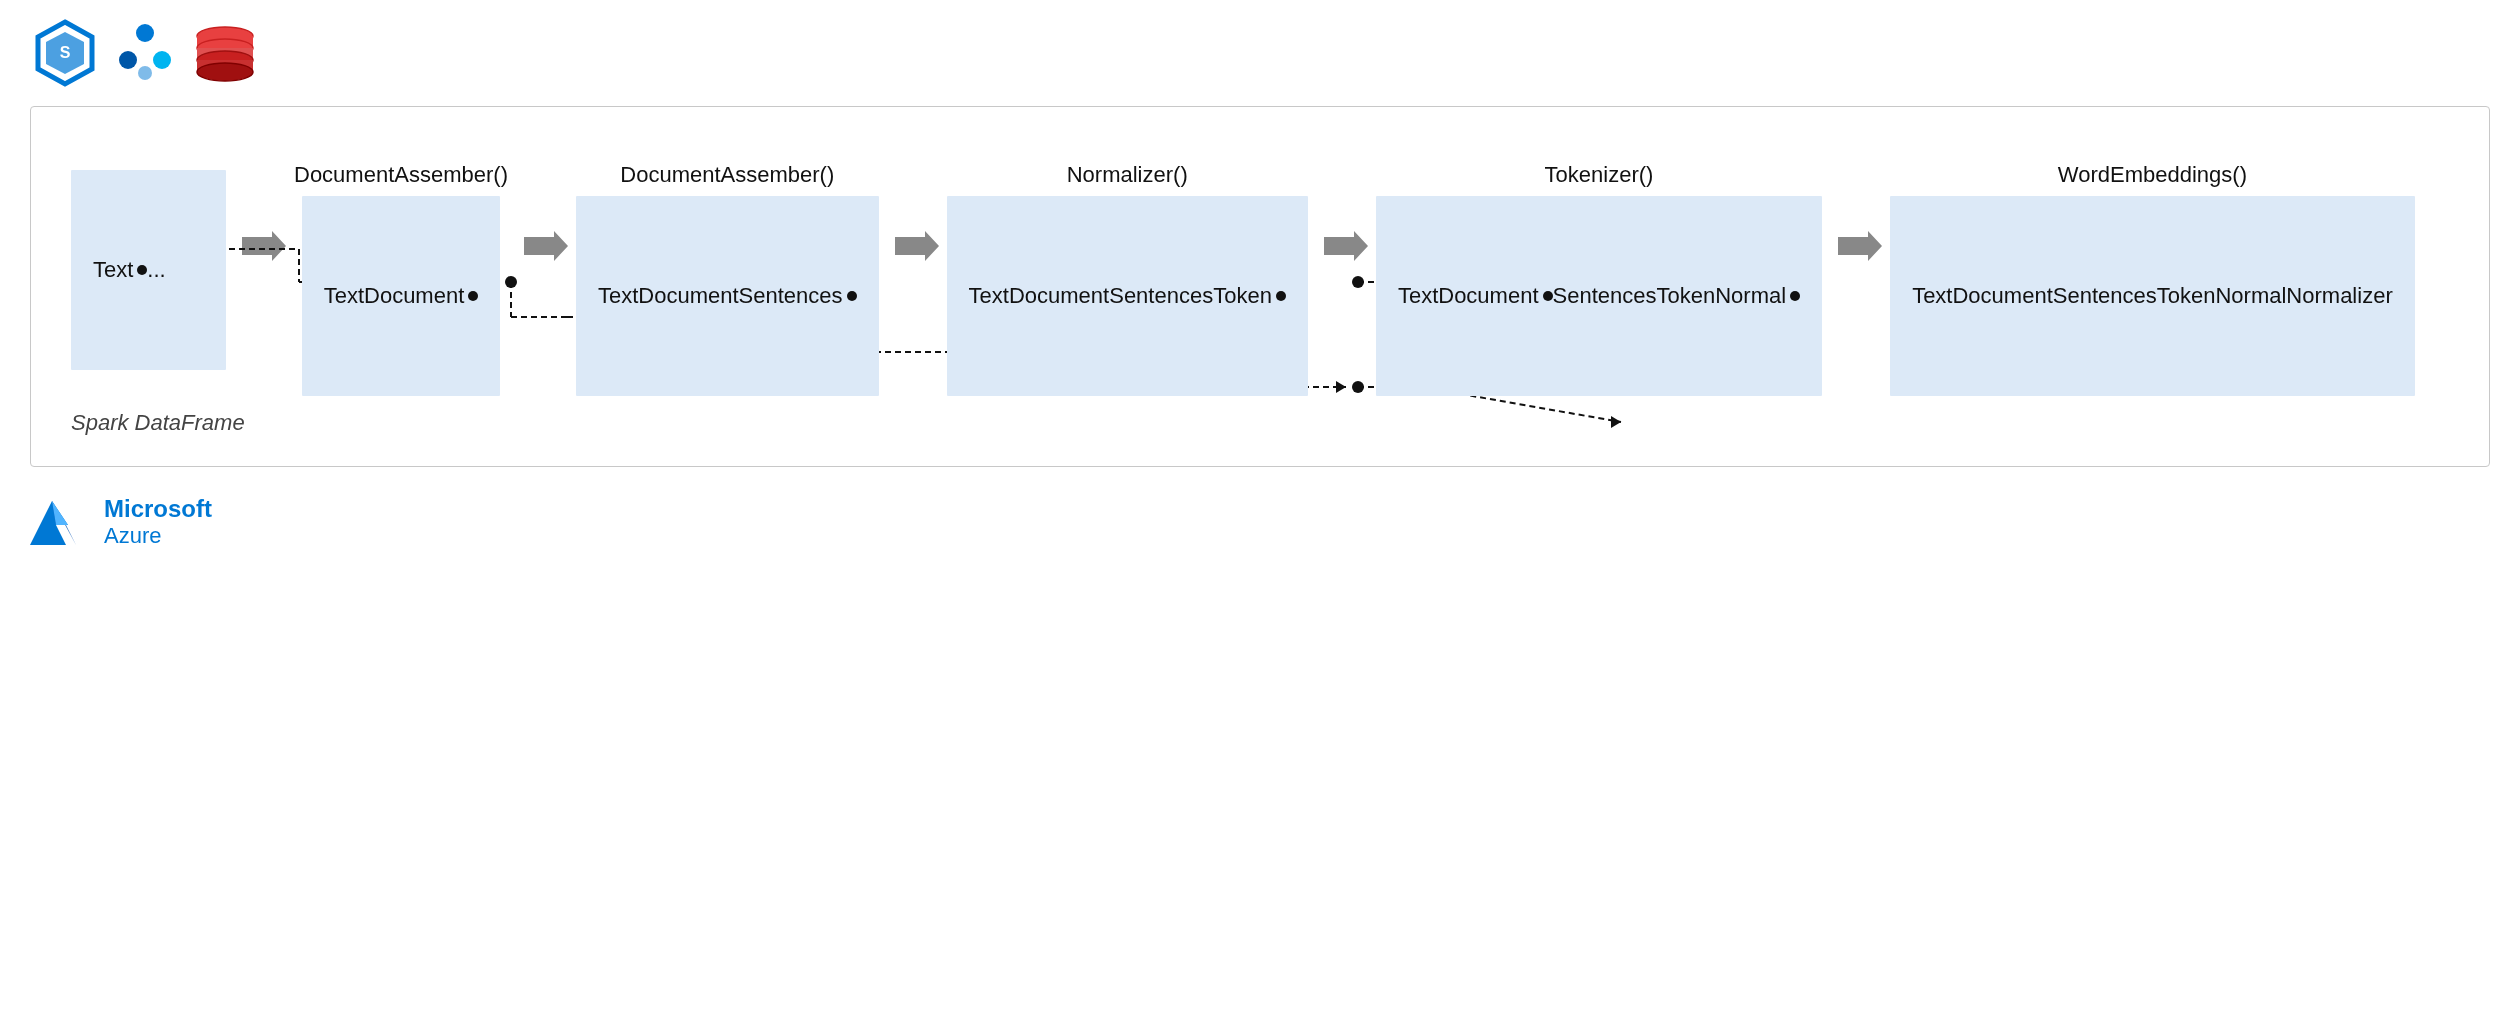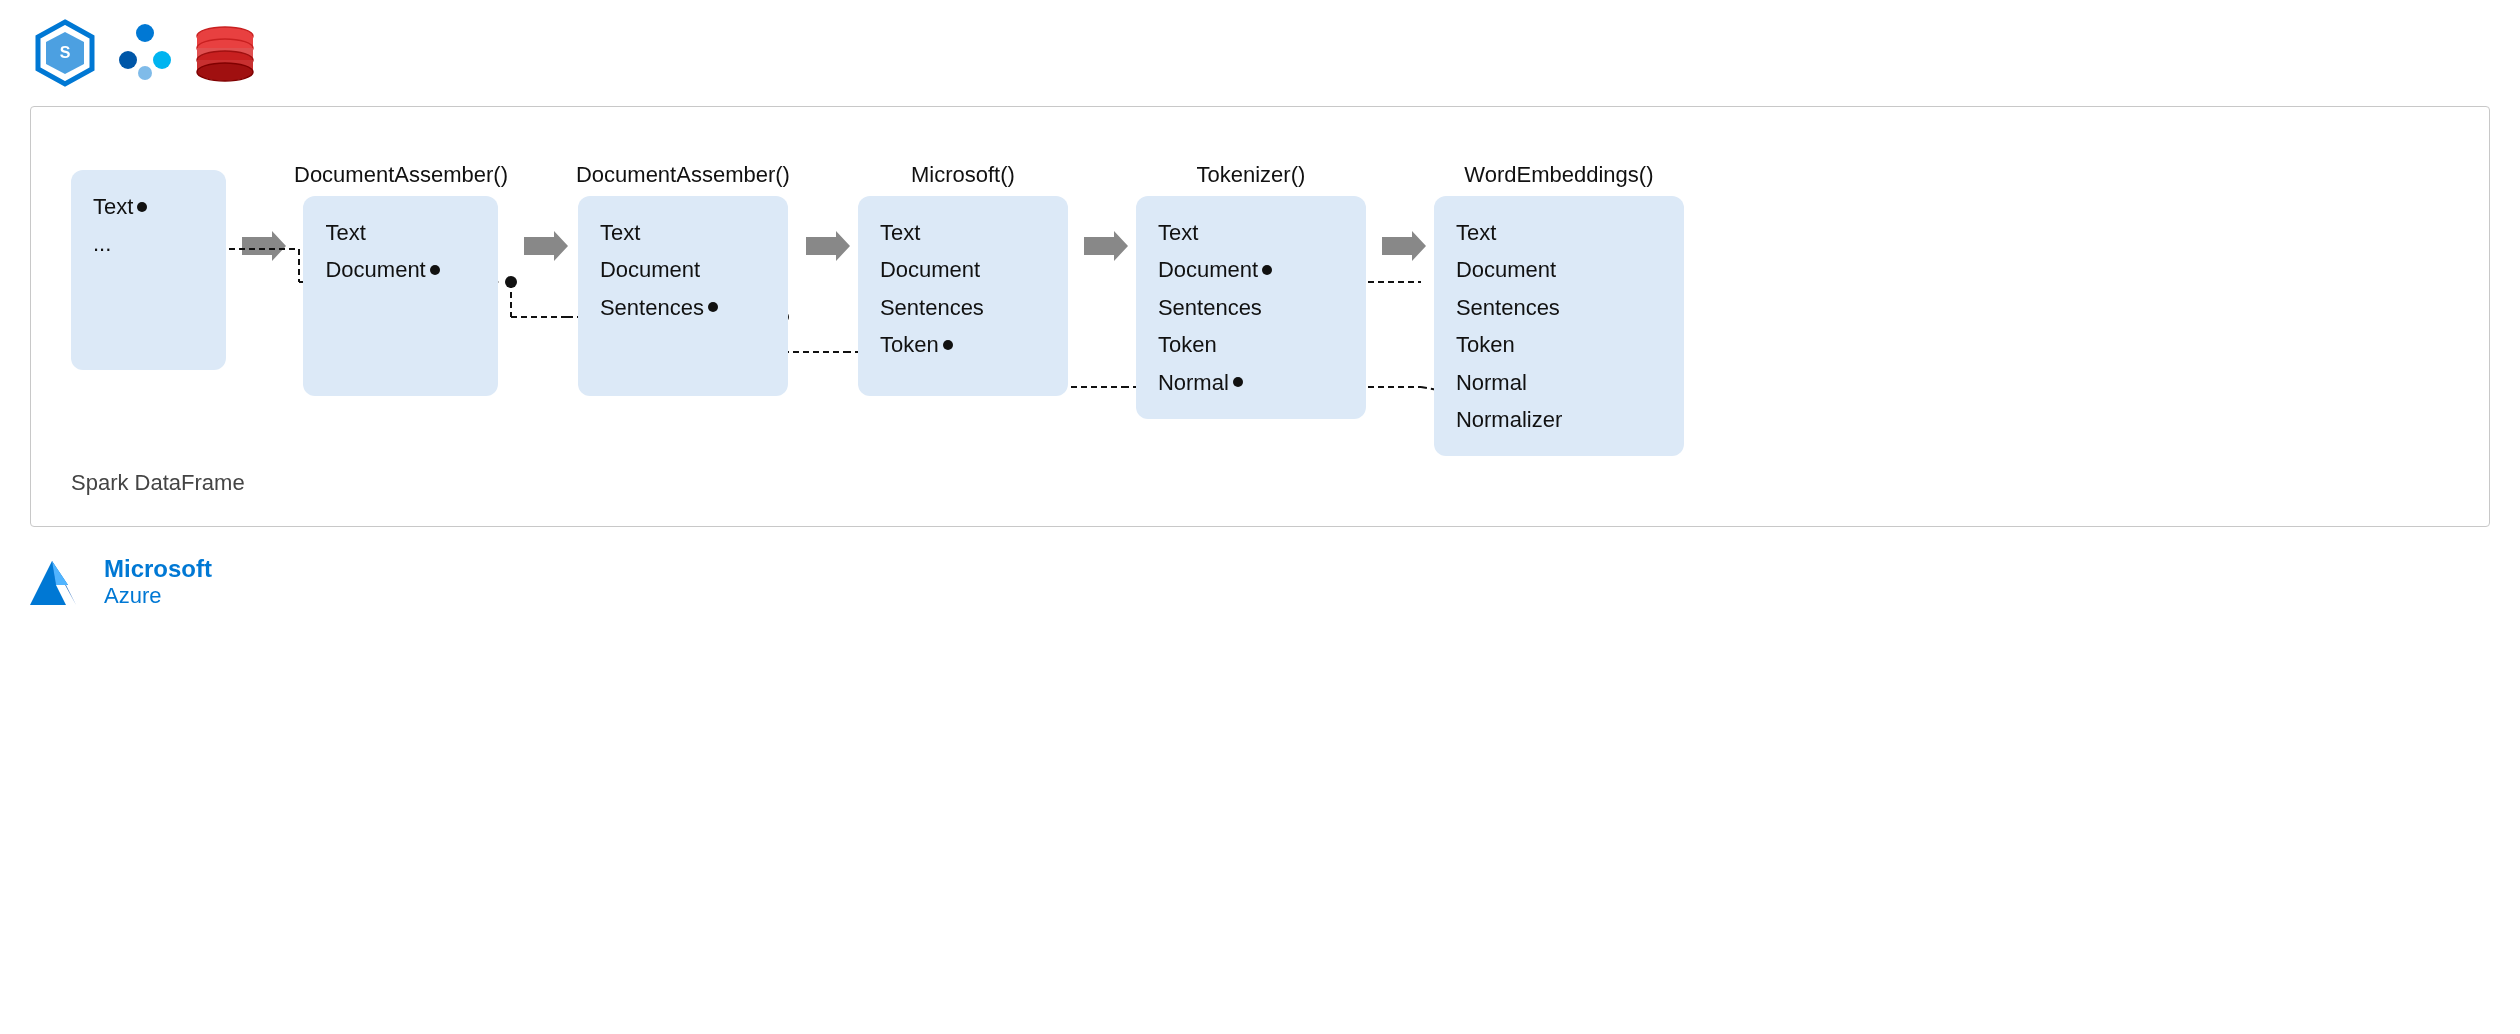--- a/index.html
+++ b/index.html
@@ -40,26 +40,26 @@
       display: flex;
       align-items: flex-start;
       gap: 0;
       margin-top: 10px;
     }
 
     
     .df-box {
       background: #dce9f7;
       border: none;
-      border-radius: 12px;
+      border-radius: 1px;
       padding: 18px 22px;
       min-width: 160px;
       min-height: 200px;
       display: flex;
-      flex-direction: column;
+      flex-direction: row;
       justify-content: flex-start;
       position: relative;
     }
 
     .df-box .field {
       font-size: 22px;
       color: #111;
       line-height: 1.7;
       display: flex;
       align-items: center;
@@ -101,20 +101,21 @@
       display: flex;
       flex-direction: column;
       align-items: center;
     }
 
     
     .spark-label {
       margin-top: 14px;
       font-size: 22px;
       color: #444;
+      font-style: italic;
     }
 
     
     .footer {
       display: flex;
       align-items: center;
       padding: 28px 30px;
       gap: 14px;
     }
 
@@ -277,21 +278,21 @@
         </div>
       </div>
 
       <div class="arrow">
         <svg viewBox="0 0 52 38">
           <polygon points="8,10 38,10 38,4 52,19 38,34 38,28 8,28" fill="#888"></polygon>
         </svg>
       </div>
 
       <div class="stage-col">
-        <div class="stage-label">Microsoft()</div>
+        <div class="stage-label">Normalizer()</div>
         <div class="df-box" style="min-width:210px;">
           <div class="field">
             <span>Text</span>
           </div>
           <div class="field">
             <span>Document</span>
           </div>
           <div class="field">
             <span>Sentences</span>
           </div>

